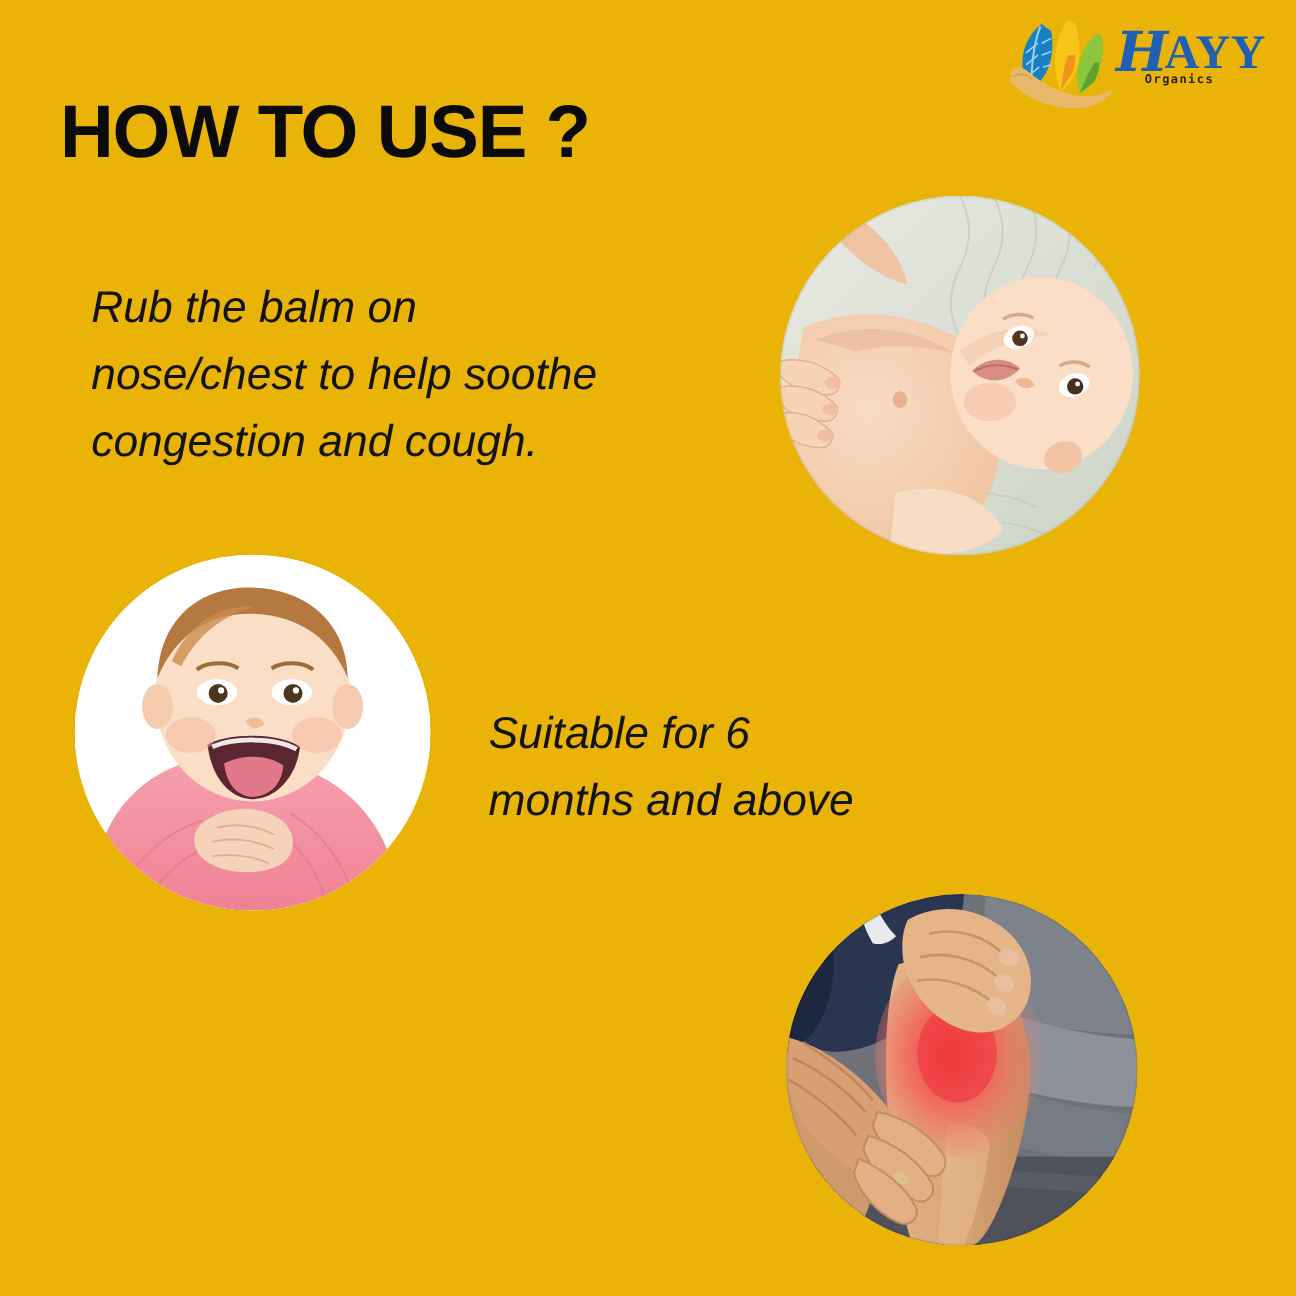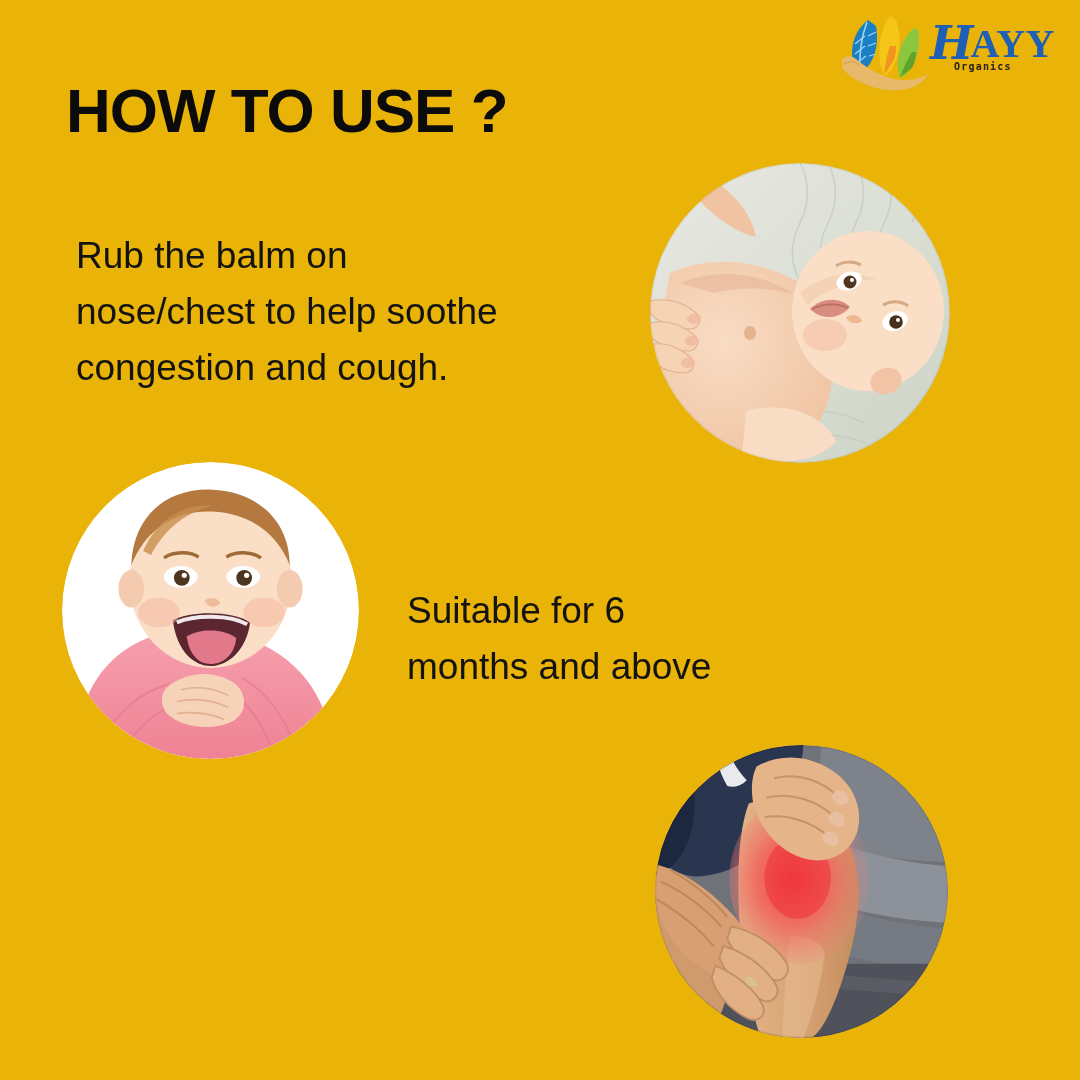--- a/index.html
+++ b/index.html
@@ -70,40 +70,41 @@
     font-weight: bold;
     font-size: 10px;
     letter-spacing: 1.2px;
     color: #2b2118;
     line-height: 1;
   }
 
   
   .title {
     position: absolute;
-    left: 66px;
+    left: 50px;
     top: 78px;
     font-family: "Liberation Sans", sans-serif;
     font-weight: bold;
     font-size: 62px;
     letter-spacing: -1px;
     color: #0b0b0b;
     line-height: 1.05;
     white-space: nowrap;
   }
 
   
   .para {
     position: absolute;
     font-family: "Liberation Sans", sans-serif;
     font-weight: normal;
     font-size: 37px;
     line-height: 1.52;
     color: #131313;
     white-space: pre-line;
+    font-style: italic;
   }
   .para-1 { left: 76px;  top: 228px; width: 540px; }
   .para-2 { left: 407px; top: 583px; width: 400px; }
   .para-3 { left: 76px;  top: 835px; width: 440px; }
 
   
   .photo {
     position: absolute;
     border-radius: 50%;
     overflow: hidden;

